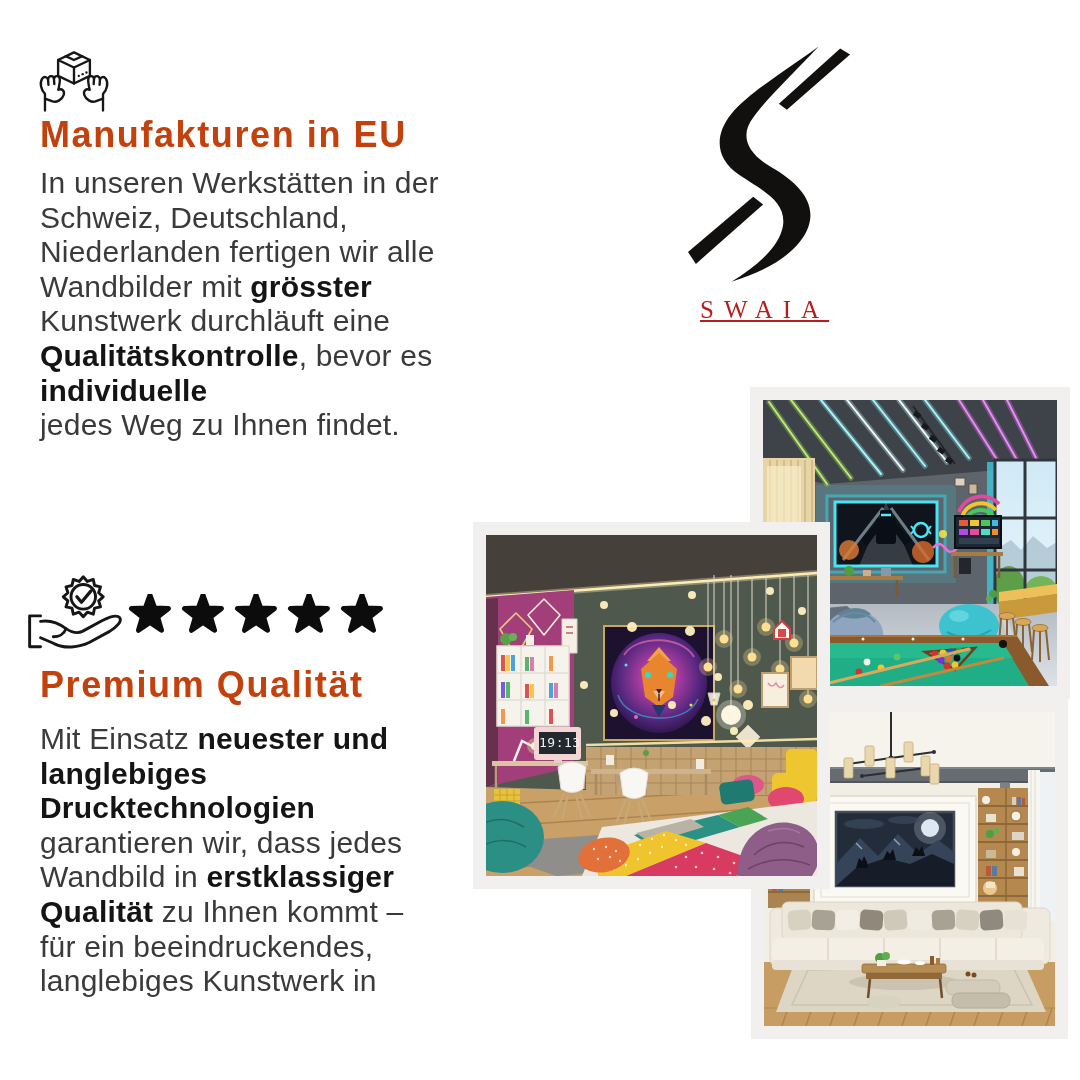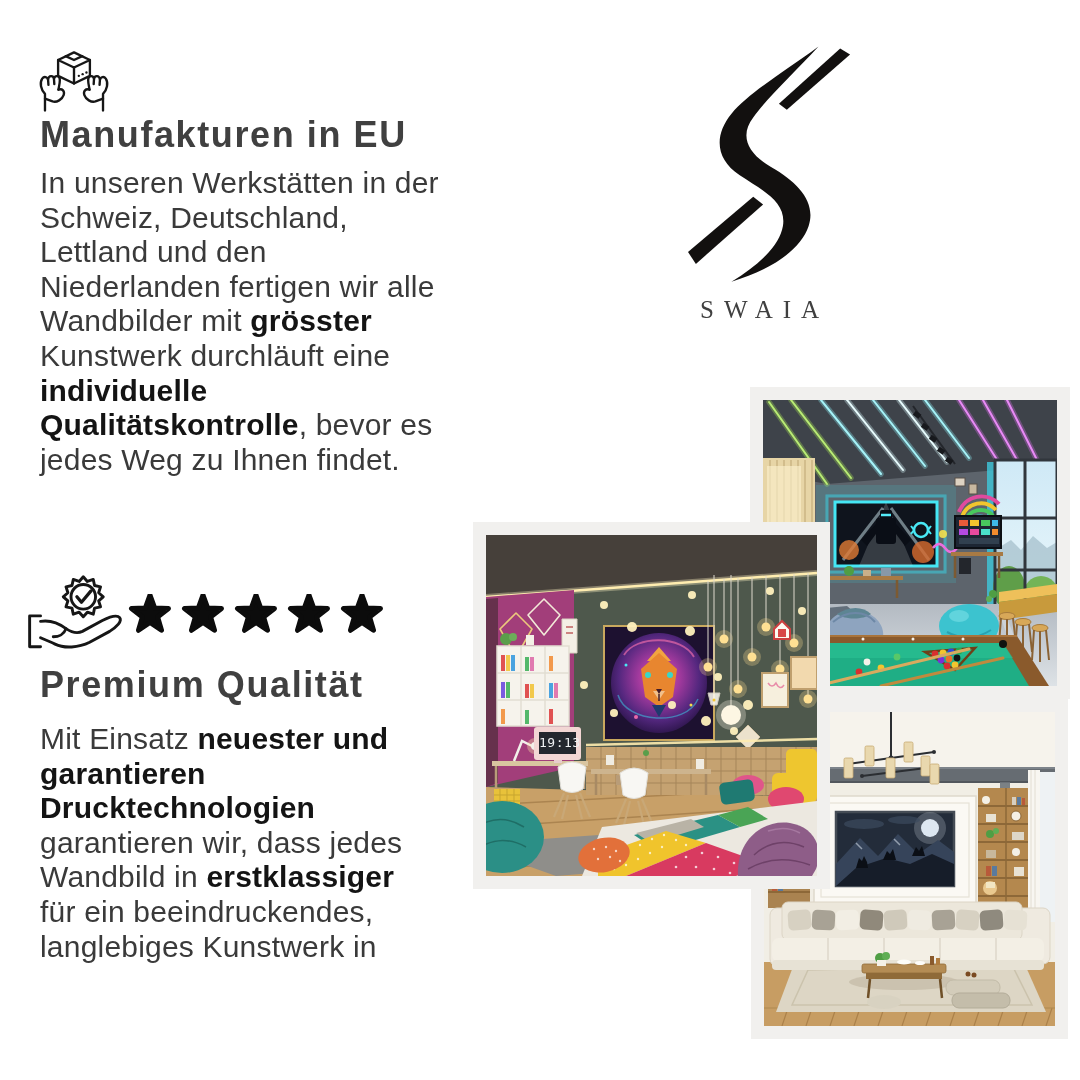--- a/index.html
+++ b/index.html
@@ -1,34 +1,34 @@
 <!DOCTYPE html>
 <html><head>
 <meta charset="utf-8">
 <style>
   html,body{margin:0;padding:0;}
   body{
     width:1080px;height:1080px;position:relative;overflow:hidden;
     background:#ffffff;font-family:"Liberation Sans",sans-serif;
   }
   .abs{position:absolute;}
-  h1{margin:0;font-size:36px;font-weight:700;letter-spacing:1.6px;color:#404040;}
+  h1{margin:0;font-size:36px;font-weight:700;letter-spacing:1.6px;color:#c2410c;}
   .body-text{font-size:30px;line-height:34.6px;color:#3a3a3a;letter-spacing:.2px;}
   .body-text b{color:#141414;font-weight:700;margin-top:16px;}
   #sec1-icon{left:36px;top:40px;}
   #sec1-title{left:40px;top:114px;}
   #sec1-body{left:40px;top:166px;width:460px;}
   #sec2-icon{left:26px;top:566px;}
   #stars{left:128px;top:594px;display:flex;gap:9px;}
   #sec2-title{left:40px;top:664px;}
   #sec2-body{left:40px;top:722px;width:460px;}
   #logo-mark{left:688px;top:46px;}
   #logo-text{
     left:700px;top:296px;font-family:"Liberation Serif",serif;
-    font-size:25px;letter-spacing:10px;color:#404040;
+    font-size:25px;letter-spacing:10px;color:#b91c1c;text-decoration:underline;
   }
   .card{position:absolute;background:#f1f0ee;padding:13px;box-sizing:border-box;}
   .card svg{display:block;}
   #card-gameroom{left:710px;top:371px;width:320px;height:312px;z-index:1;}
   #card-bedroom{left:433px;top:506px;width:357px;height:367px;z-index:2;}
   #card-livingroom{left:711px;top:683px;width:317px;height:340px;z-index:1;}
   #monitor-clock{
     position:absolute;left:66px;top:210px;width:37px;height:22px;
     font-family:"DejaVu Sans Mono",monospace;font-size:13px;line-height:22px;
     color:#eef0f2;text-align:left;letter-spacing:.5px;z-index:3;
@@ -58,26 +58,25 @@
     </g>
     <use href="#handL" transform="translate(110,0) scale(-1,1)"></use>
   </g>
 </svg>
 
 <h1 id="sec1-title" class="abs">Manufakturen in EU</h1>
 
 <div id="sec1-body" class="abs body-text">
     <div><span>In unseren Werkstätten in der</span></div>
     <div><span>Schweiz, Deutschland,</span></div>
-    <div><span>Lettland und den</span></div>
     <div><span>Niederlanden fertigen wir alle</span></div>
     <div><span>Wandbilder mit </span><b>grösster</b></div>
     <div><span>Kunstwerk durchläuft eine</span></div>
+    <div><b>Qualitätskontrolle</b><span>, bevor es</span></div>
     <div><b>individuelle</b></div>
-    <div><b>Qualitätskontrolle</b><span>, bevor es</span></div>
     <div><span>jedes Weg zu Ihnen findet.</span></div>
   </div>
 
 <svg id="sec2-icon" class="abs" width="100" height="88" viewBox="0 0 110 95">
   <g fill="none" stroke="#161616" stroke-width="3.2" stroke-linecap="round" stroke-linejoin="round">
     <g>
       <path d="M85,33 L79.9,37.5 L82,44 L75.4,45.4 L74,52.1 L67.5,49.9 L63,55 L58.5,49.9 L52,52.1 L50.6,45.4 L44,44 L46.1,37.5 L41,33 L46.1,28.5 L44,22 L50.6,20.6 L52,13.9 L58.5,16.1 L63,11 L67.5,16.1 L74,13.9 L75.4,20.6 L82,22 L79.9,28.5 Z"></path>
       <circle cx="63" cy="33" r="13.5"></circle>
       <path d="M56,33 L61,39 L71.5,26.5" stroke-width="3.6"></path>
     </g>
@@ -104,24 +103,25 @@
     </svg>
     <svg class="star" width="44" height="42" viewBox="0 0 44 42">
       <path d="M22,1 L26.7,14 L40.5,14.5 L29.6,22.9 L33.5,36.3 L22,28.5 L10.5,36.3 L14.4,22.9 L3.5,14.5 L17.3,14 Z" fill="#0c0c0c" stroke="#0c0c0c" stroke-width="5" stroke-linejoin="round"></path>
     </svg>
   </div>
 
 <h1 id="sec2-title" class="abs">Premium Qualität</h1>
 
 <div id="sec2-body" class="abs body-text">
     <div><span>Mit Einsatz </span><b>neuester und</b></div>
-    <div><b>garantieren</b></div>
+    <div><b>langlebiges</b></div>
     <div><b>Drucktechnologien</b></div>
     <div><span>garantieren wir, dass jedes</span></div>
     <div><span>Wandbild in </span><b>erstklassiger</b></div>
+    <div><b>Qualität</b><span> zu Ihnen kommt –</span></div>
     <div><span>für ein beeindruckendes,</span></div>
     <div><span>langlebiges Kunstwerk in</span></div>
   </div>
 
 <svg id="logo-mark" class="abs" width="168" height="248" viewBox="0 0 170 250">
   <g fill="#12100f">
     <path d="M132,0 C100,24 62,46 44,68 C26,90 28,114 52,130 C78,147 100,158 96,182 C93,200 74,220 44,238 C84,226 114,206 122,182 C130,158 112,138 84,122 C60,108 52,90 66,72 C80,52 108,26 132,0 Z"></path>
     <path d="M154,2 L164,8 L100,64 L92,58 Z"></path>
     <path d="M0,208 L8,220 L76,160 L66,152 Z"></path>
   </g>

